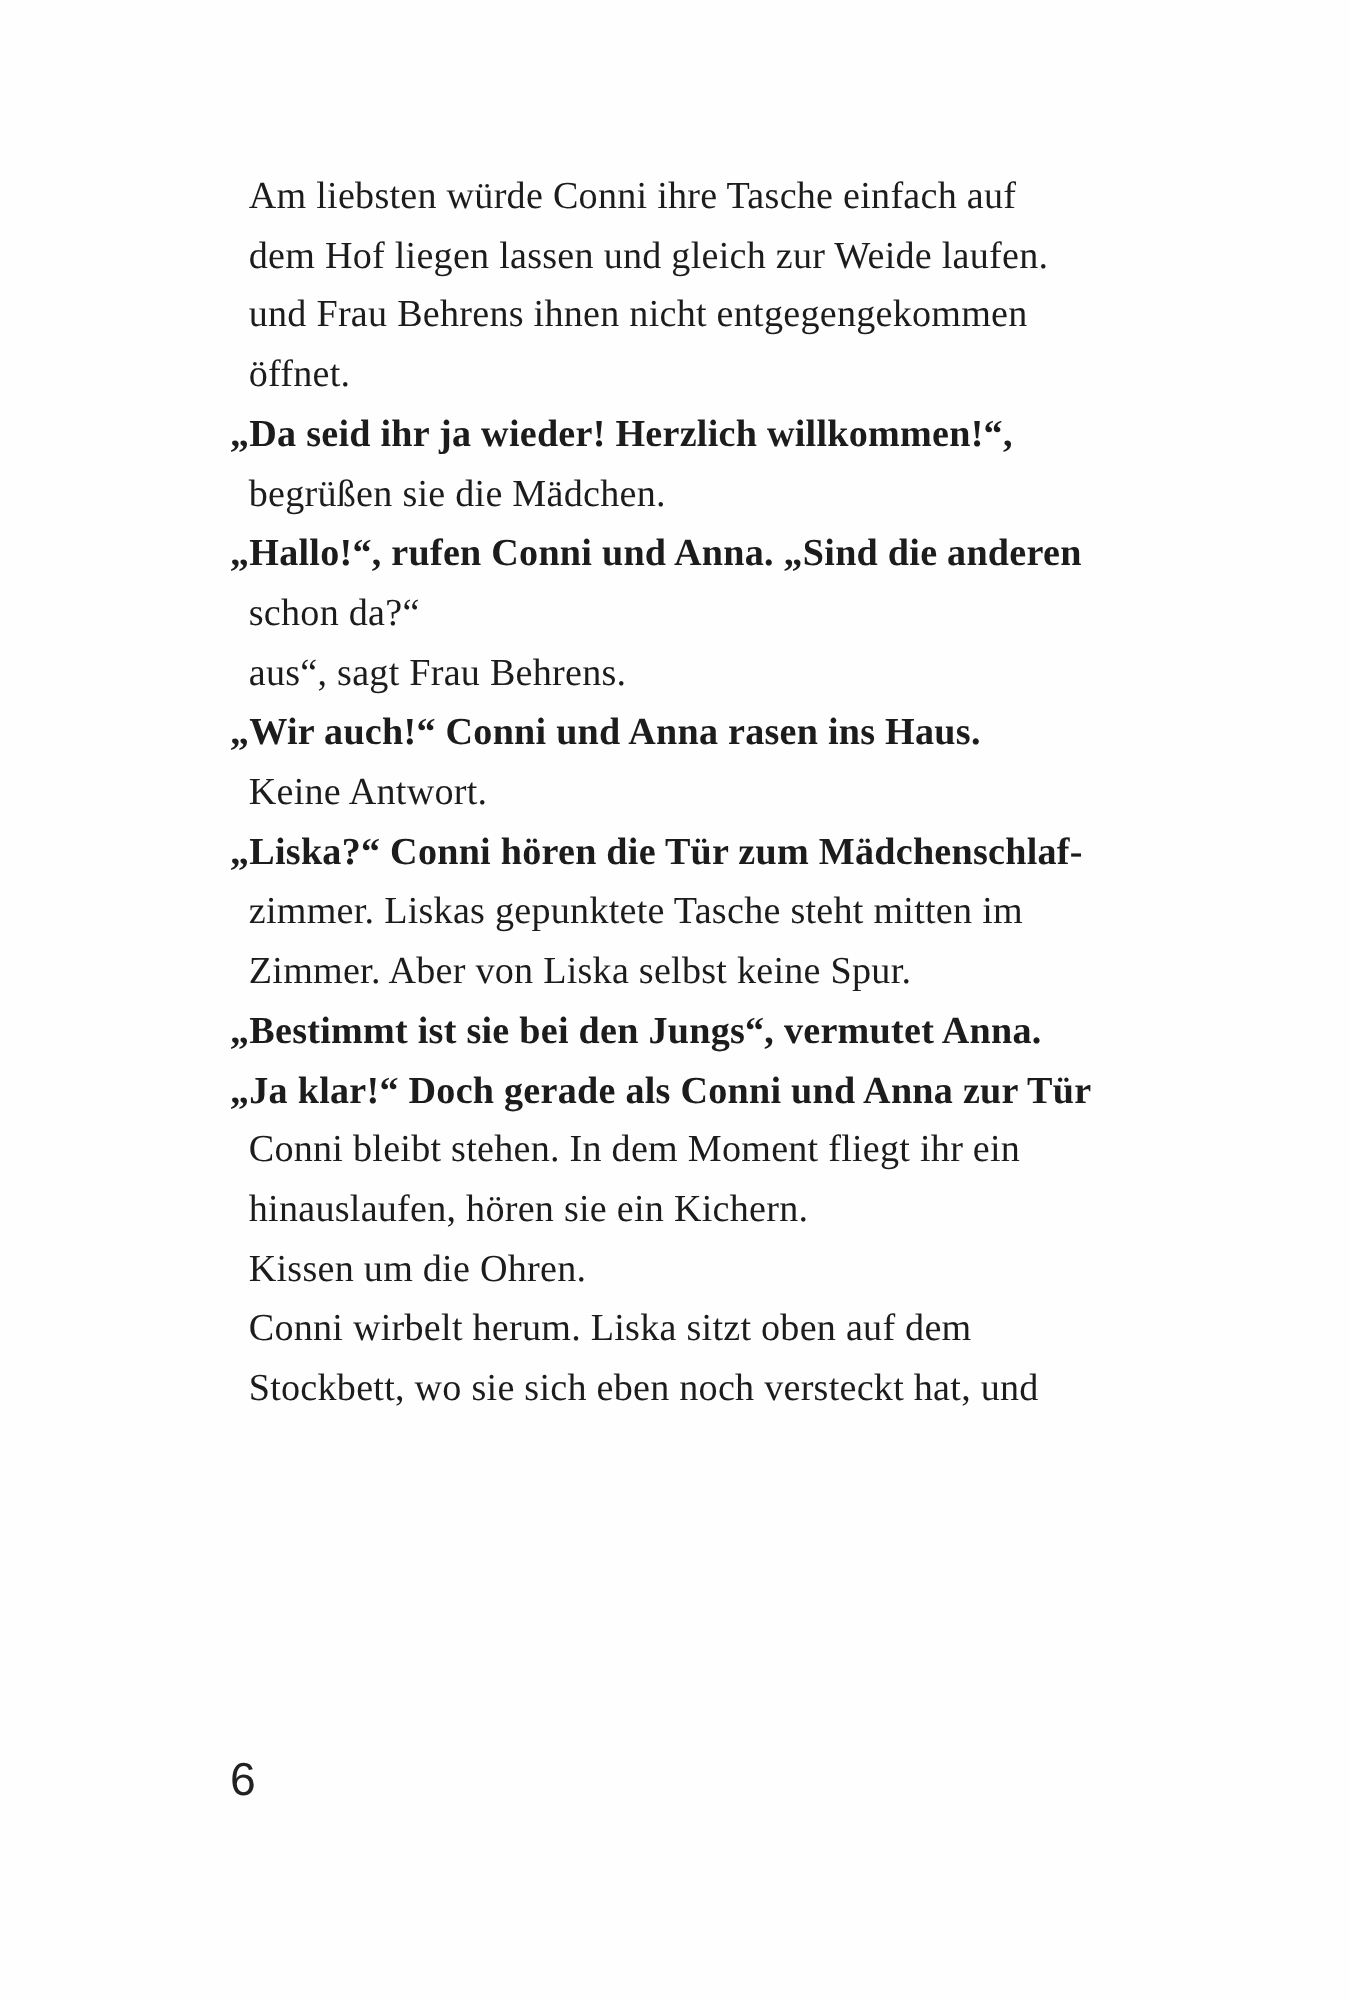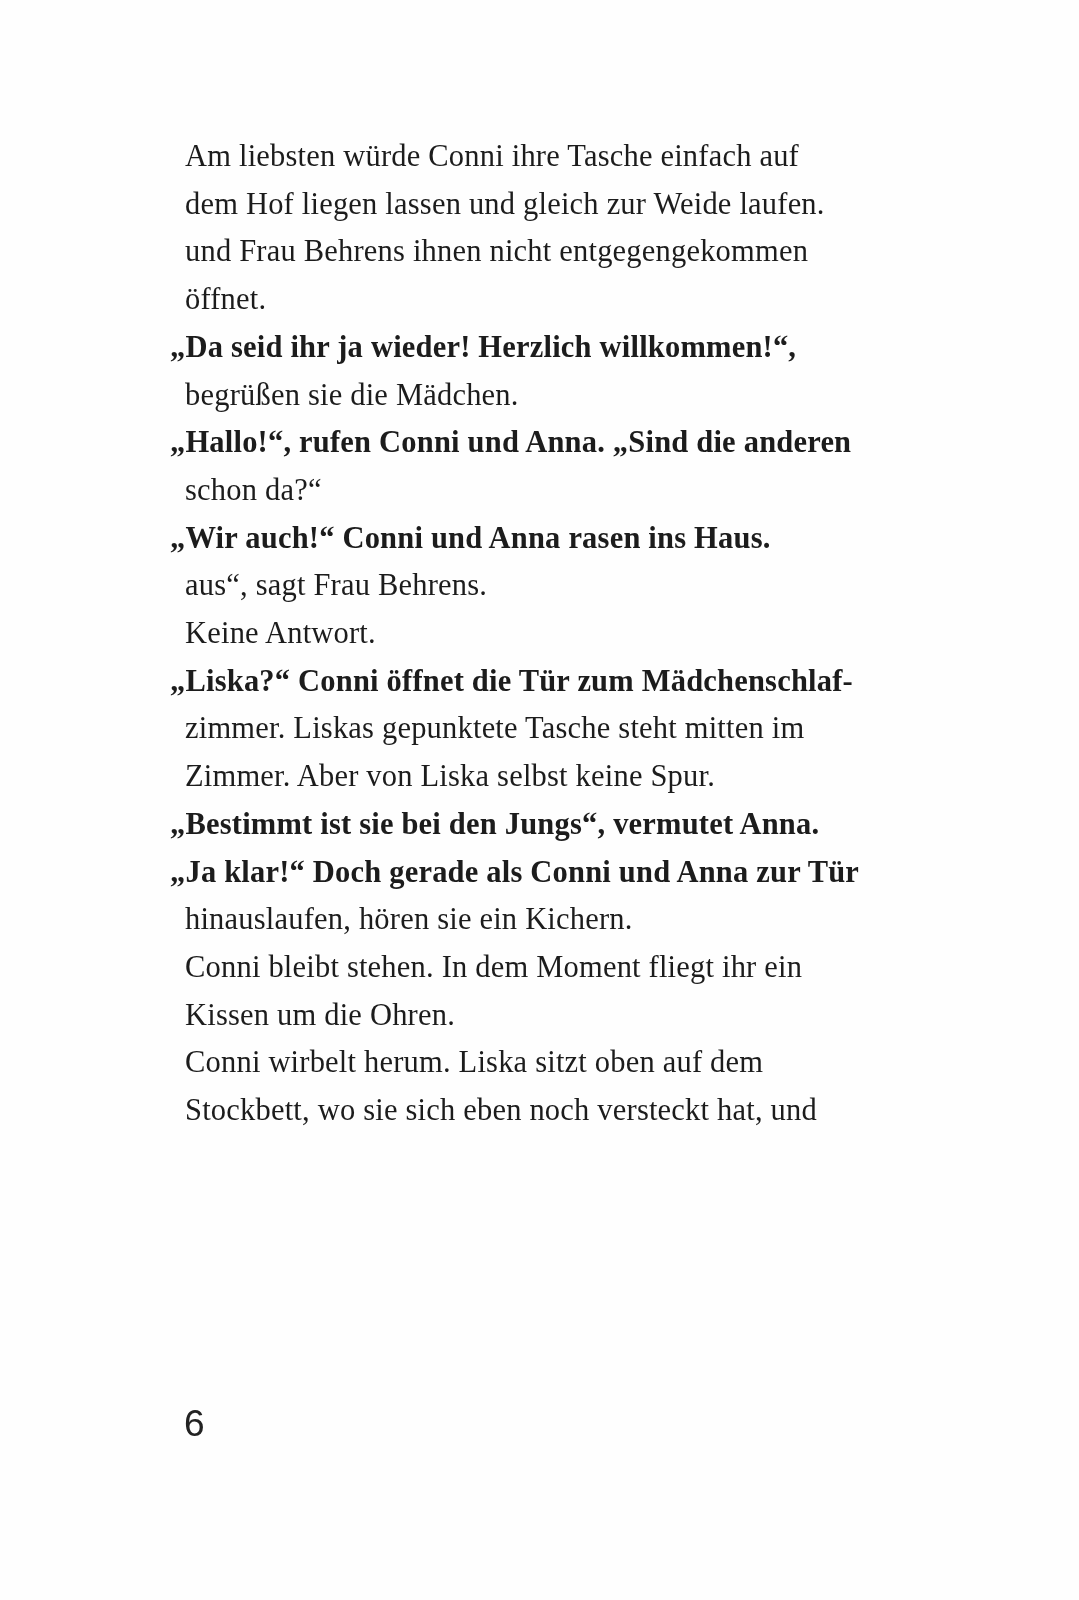--- a/index.html
+++ b/index.html
@@ -14,21 +14,21 @@
     overflow: hidden;
     position: relative;
   }
   .book-page {
     position: absolute;
     inset: 0;
     background: #fefefe;
   }
   .text-block {
     position: absolute;
-    left: 185px;
+    left: 199px;
     top: 133px;
     width: 760px;
     font-size: 30.5px;
     line-height: 47.7px;
     color: #1c1c1c;
     letter-spacing: 0.2px;
   }
   .line {
     white-space: pre;
   }
@@ -52,28 +52,28 @@
 <div class="book-page" style="background: rgb(254, 254, 254);">
   <div class="text-block" id="text-block" style="color: rgb(28, 28, 28);">
       <div class="line">Am liebsten würde Conni ihre Tasche einfach auf</div>
       <div class="line">dem Hof liegen lassen und gleich zur Weide laufen.</div>
       <div class="line">und Frau Behrens ihnen nicht entgegengekommen</div>
       <div class="line">öffnet.</div>
       <div class="line hang">„Da seid ihr ja wieder! Herzlich willkommen!“,</div>
       <div class="line">begrüßen sie die Mädchen.</div>
       <div class="line hang">„Hallo!“, rufen Conni und Anna. „Sind die anderen</div>
       <div class="line">schon da?“</div>
+      <div class="line">aus“, sagt Frau Behrens.</div>
       <div class="line hang">„Wir auch!“ Conni und Anna rasen ins Haus.</div>
-      <div class="line">aus“, sagt Frau Behrens.</div>
       <div class="line">Keine Antwort.</div>
-      <div class="line hang">„Liska?“ Conni öffnet die Tür zum Mädchenschlaf-</div>
+      <div class="line hang">„Liska?“ Conni hören die Tür zum Mädchenschlaf-</div>
       <div class="line">zimmer. Liskas gepunktete Tasche steht mitten im</div>
       <div class="line">Zimmer. Aber von Liska selbst keine Spur.</div>
       <div class="line hang">„Bestimmt ist sie bei den Jungs“, vermutet Anna.</div>
       <div class="line hang">„Ja klar!“ Doch gerade als Conni und Anna zur Tür</div>
+      <div class="line">Conni bleibt stehen. In dem Moment fliegt ihr ein</div>
       <div class="line">hinauslaufen, hören sie ein Kichern.</div>
-      <div class="line">Conni bleibt stehen. In dem Moment fliegt ihr ein</div>
       <div class="line">Kissen um die Ohren.</div>
       <div class="line">Conni wirbelt herum. Liska sitzt oben auf dem</div>
       <div class="line">Stockbett, wo sie sich eben noch versteckt hat, und</div>
     </div>
   <div class="page-number">6</div>
 </div>
 
 </body></html>

